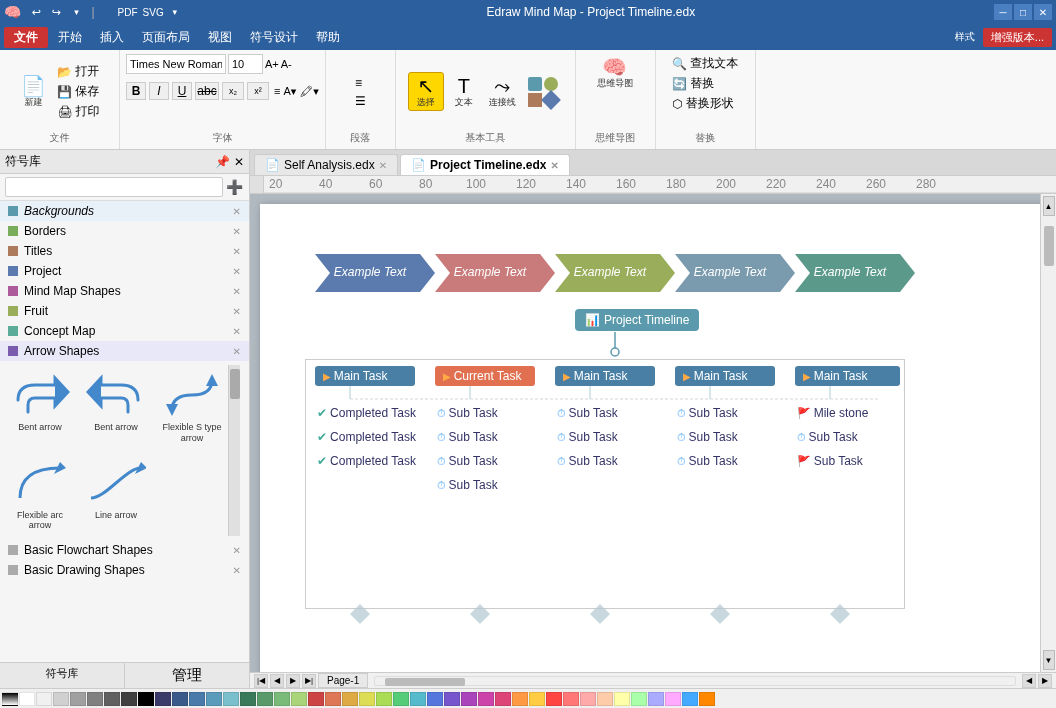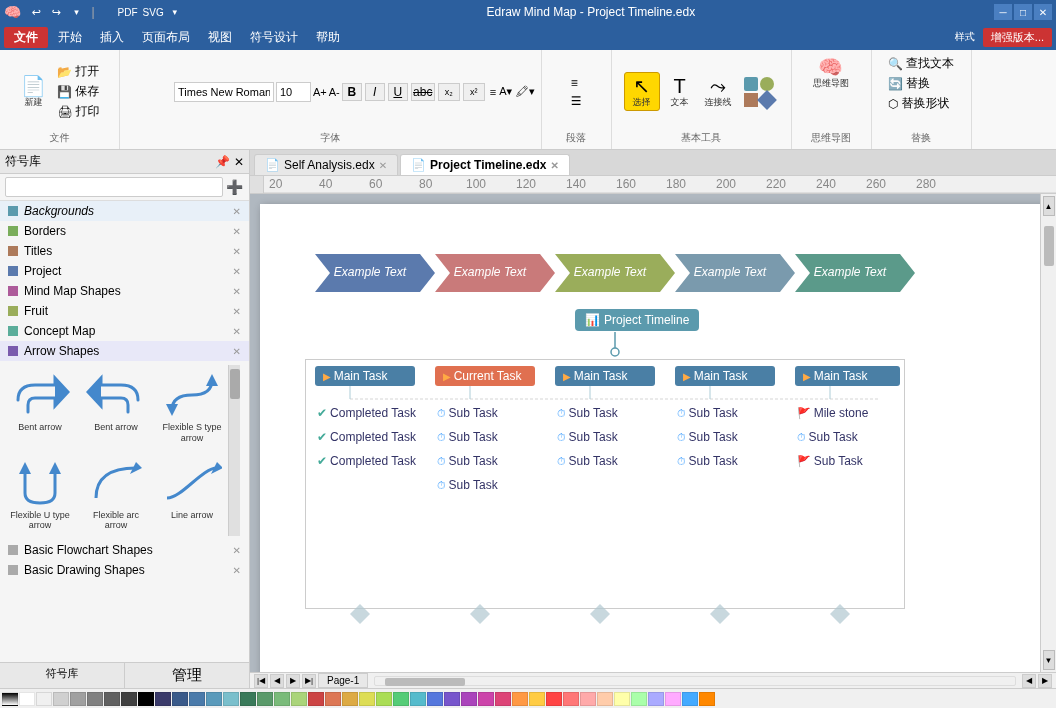--- a/index.html
+++ b/index.html
@@ -136,21 +136,21 @@
         <div class="small-btn">
             <span>🖨</span>
             <span>打印</span>
           </div>
       </div>
     </div>
     <div class="ribbon-group-label">文件</div>
   </div>
 
   <div class="ribbon-group" style="min-width:200px;">
-    <div style="display:flex;flex-direction:row;gap:2px;flex:1;margin-left:48px;">
+    <div style="display:flex;flex-direction:column;gap:8px;flex:1;">
       <div style="display:flex;align-items:center;gap:2px;">
         <input type="text" class="font-name-input" value="Times New Roman" style="">
         <input type="text" class="font-size-input" value="10" style="">
         <span style="font-size:11px;cursor:pointer;">A+</span>
         <span style="font-size:11px;cursor:pointer;">A-</span>
       </div>
       <div style="display:flex;align-items:center;gap:3px;">
         <button style="font-weight:bold;width:20px;height:18px;cursor:pointer;border:1px solid #ccc;">B</button>
         <button style="font-style:italic;width:20px;height:18px;cursor:pointer;border:1px solid #ccc;">I</button>
         <button style="text-decoration:underline;width:20px;height:18px;cursor:pointer;border:1px solid #ccc;">U</button>
@@ -340,30 +340,20 @@
               <div class="arrow-icon">
                 <svg width="60" height="50">
                   <path d="M10,40 C10,25 25,25 30,25 C35,25 50,25 50,10" stroke="#4488cc" stroke-width="3" fill="none"></path>
                   <polygon points="50,4 44,16 56,16" fill="#4488cc"></polygon>
                   <polygon points="10,46 4,34 16,34" fill="#4488cc"></polygon>
                 </svg>
               </div>
               <span class="arrow-label">Flexible S type arrow</span>
             </div>
 
-            <div class="arrow-item">
-              <div class="arrow-icon">
-                <svg width="60" height="50">
-                  <path d="M15,10 L15,35 Q15,45 30,45 Q45,45 45,35 L45,10" stroke="#4488cc" stroke-width="3" fill="none"></path>
-                  <polygon points="15,4 9,16 21,16" fill="#4488cc"></polygon>
-                  <polygon points="45,4 39,16 51,16" fill="#4488cc"></polygon>
-                </svg>
-              </div>
-              <span class="arrow-label">Flexible U type arrow</span>
-            </div>
 
             <div class="arrow-item">
               <div class="arrow-icon">
                 <svg width="60" height="50">
                   <path d="M10,40 Q10,10 50,10" stroke="#4488cc" stroke-width="3" fill="none"></path>
                   <polygon points="50,4 44,16 56,10" fill="#4488cc"></polygon>
                 </svg>
               </div>
               <span class="arrow-label">Flexible arc arrow</span>
             </div>

